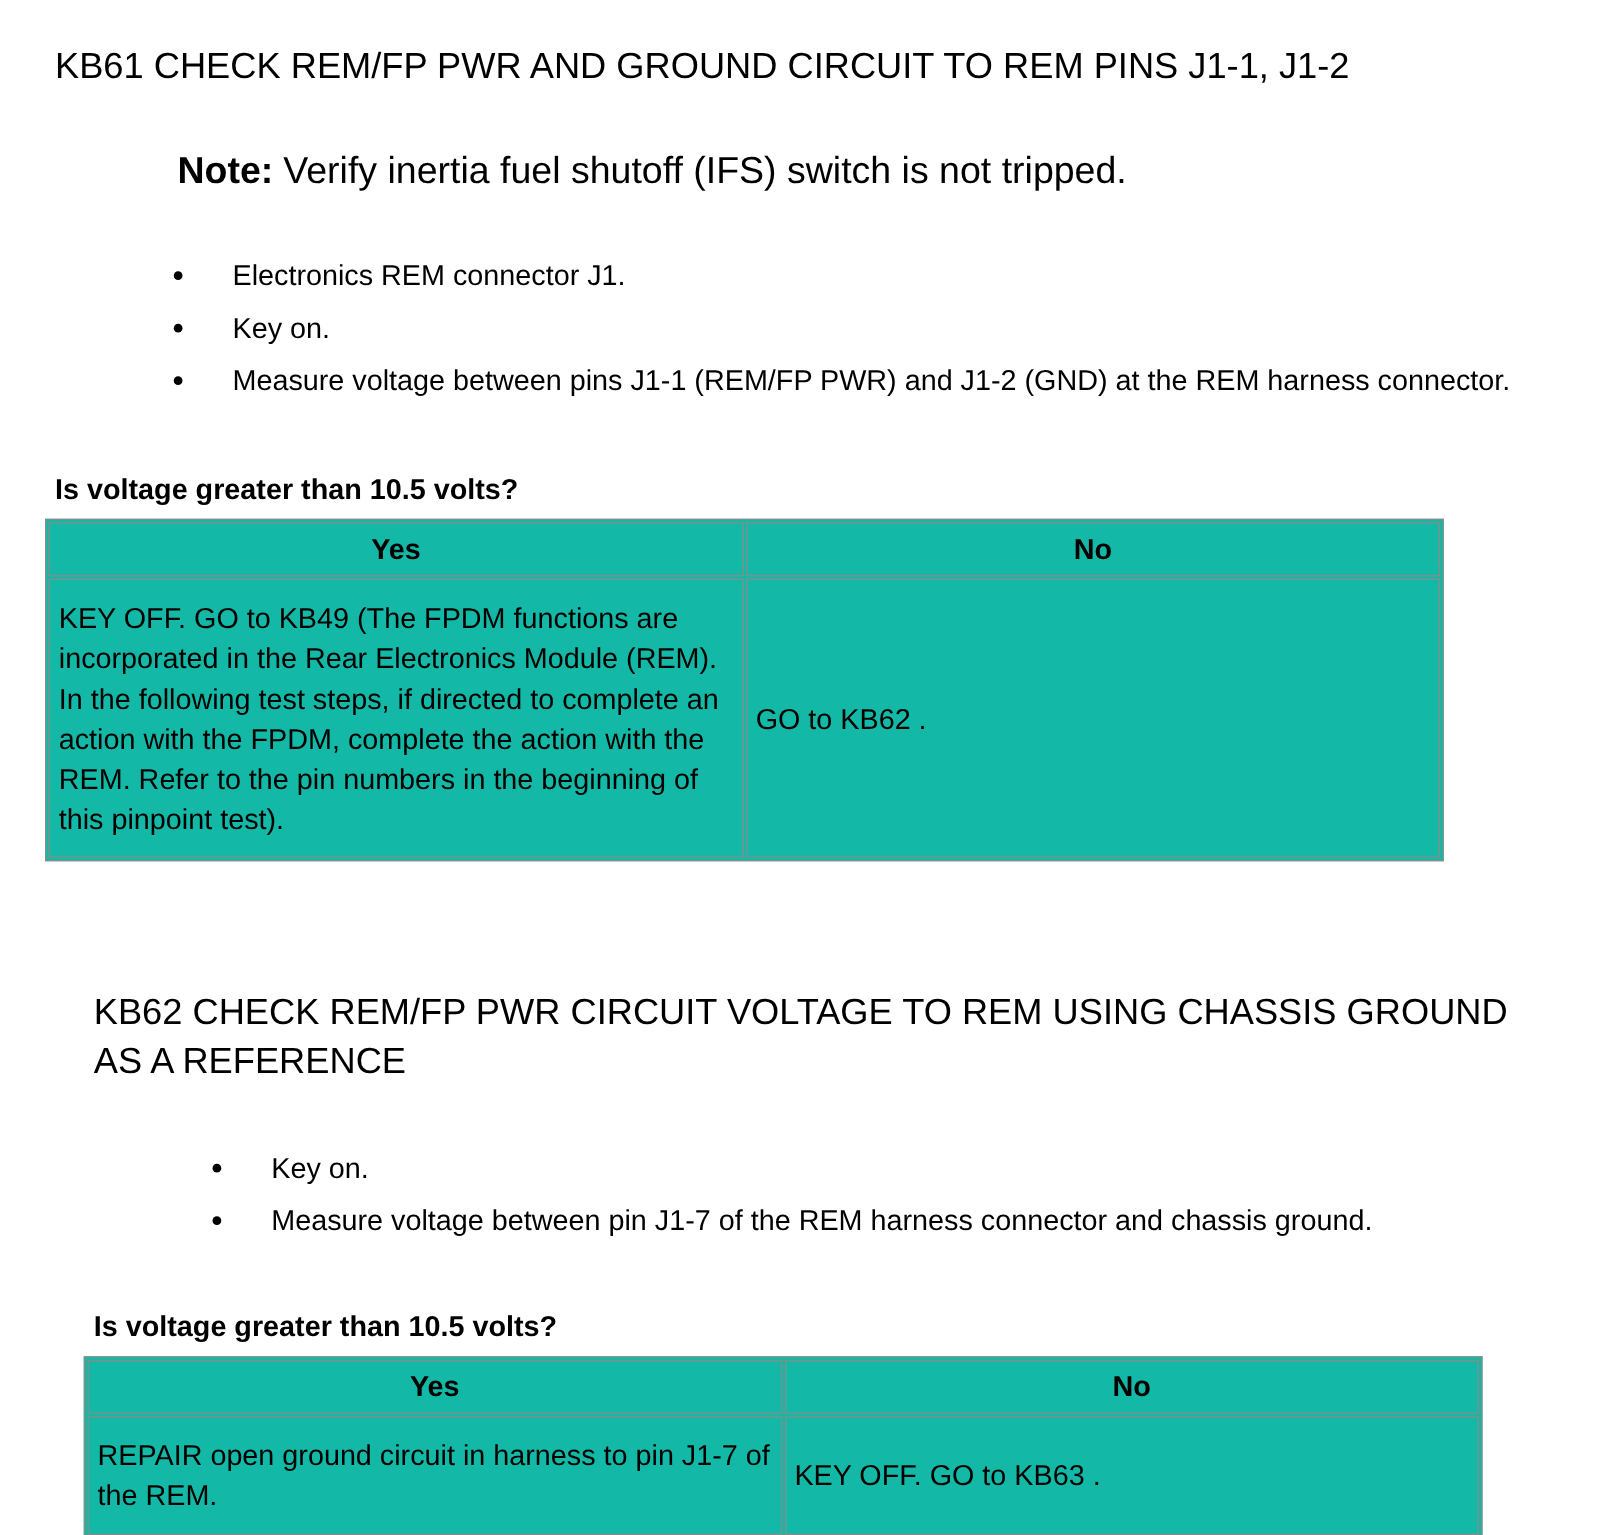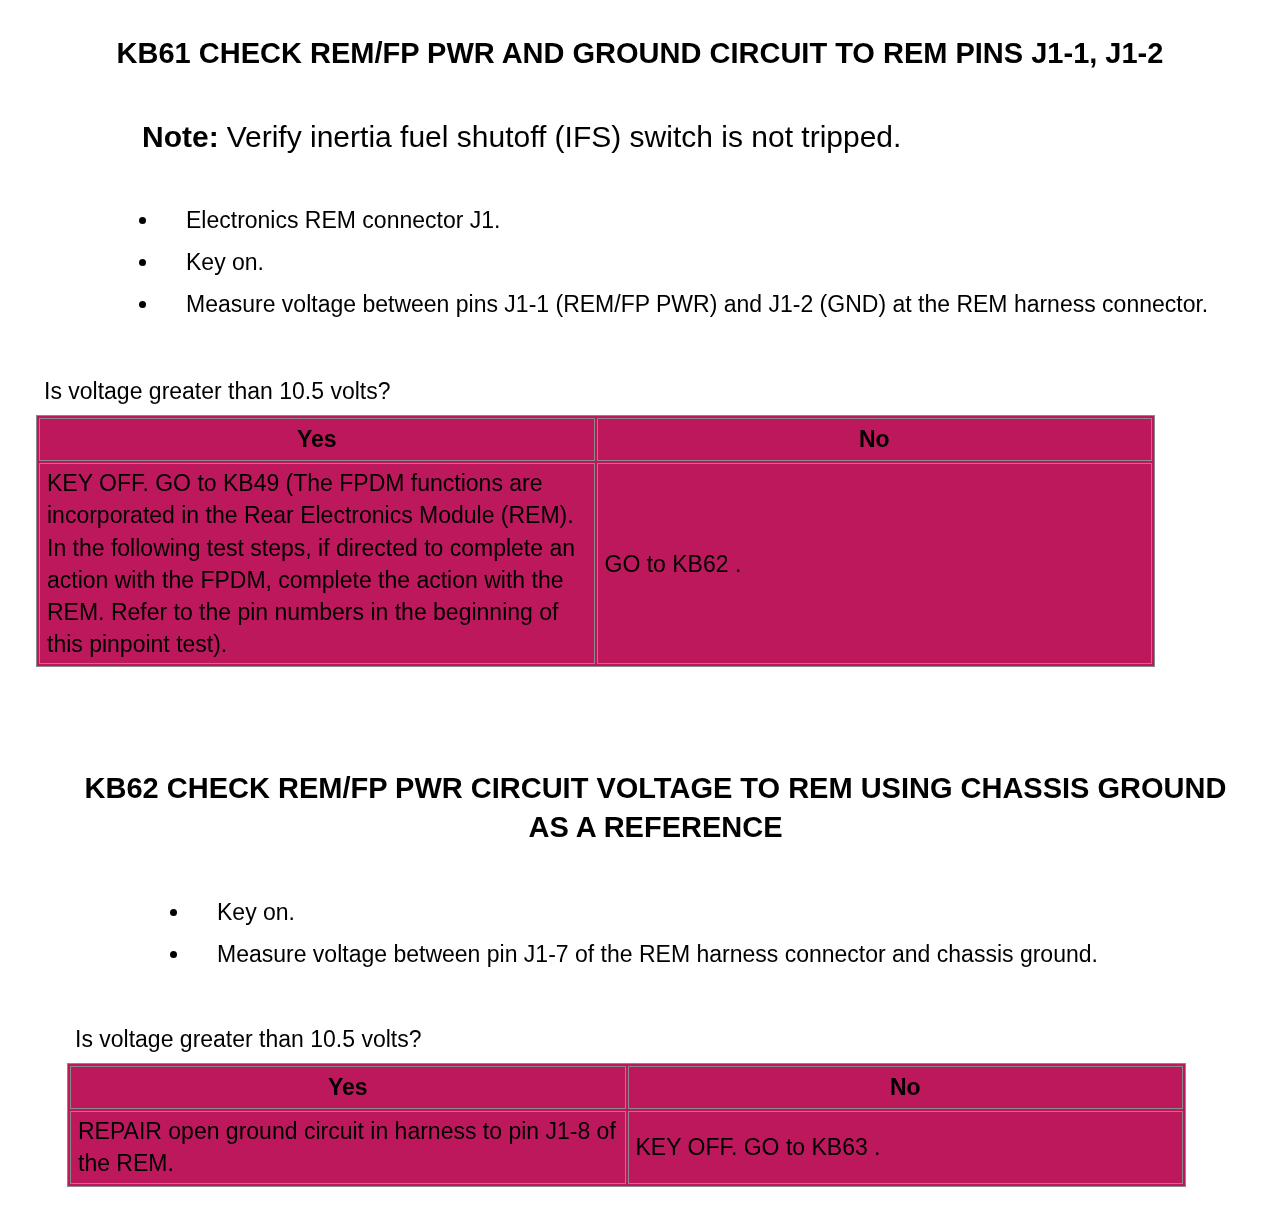--- a/index.html
+++ b/index.html
@@ -11,25 +11,24 @@
   }
   .page {
     width: 1280px;
     min-height: 1228px;
     box-sizing: border-box;
     padding: 34px 44px 24px 44px;
     background: #ffffff;
   }
   .doc-heading {
     font-size: 29px;
-    font-weight: bold;
+    font-weight: normal;
     line-height: 1.32;
     margin: 0;
     max-width: 1192px;
-    text-align: center;
   }
   .note-line {
     margin: 44px 0 0 98px;
     font-size: 30px;
     line-height: 1.4;
   }
   .note-label {
     font-weight: bold;
     margin-right: 8px;
   }
@@ -40,45 +39,45 @@
     line-height: 1.42;
     list-style: disc outside;
   }
   ul.bullets li {
     margin-bottom: 9px;
     padding-left: 26px;
     max-width: 1060px;
   }
   .question {
     font-size: 23px;
-    font-weight: normal;
+    font-weight: bold;
     margin: 58px 0 10px 0;
   }
   table.decision {
     width: 1119px;
     margin-left: -8px;
     border: 1px solid #8a8a8a;
     border-spacing: 2px;
     border-collapse: separate;
-    background: #be185d;
+    background: #14b8a6;
     table-layout: fixed;
   }
   table.decision th {
     border: 1px solid #8a8a8a;
     font-size: 23px;
     font-weight: bold;
     text-align: center;
     padding: 7px 4px;
     width: 50%;
   }
   table.decision td {
     border: 1px solid #8a8a8a;
     font-size: 23px;
     line-height: 1.4;
-    padding: 3px 7px;
+    padding: 14px 7px;
     vertical-align: middle;
   }
   .section-2 {
     margin-top: 102px;
     margin-left: 31px;
   }
   .section-2 ul.bullets {
     margin-top: 50px;
   }
   .section-2 .question {
@@ -133,20 +132,20 @@
 
     <table class="decision">
       <thead>
         <tr>
           <th>Yes</th>
           <th>No</th>
         </tr>
       </thead>
       <tbody>
         <tr>
-          <td>REPAIR open ground circuit in harness to pin J1-8 of the REM.</td>
+          <td>REPAIR open ground circuit in harness to pin J1-7 of the REM.</td>
           <td>KEY OFF. GO to KB63 .</td>
         </tr>
       </tbody>
     </table>
   </div>
 
 </div>
 
 </body></html>

